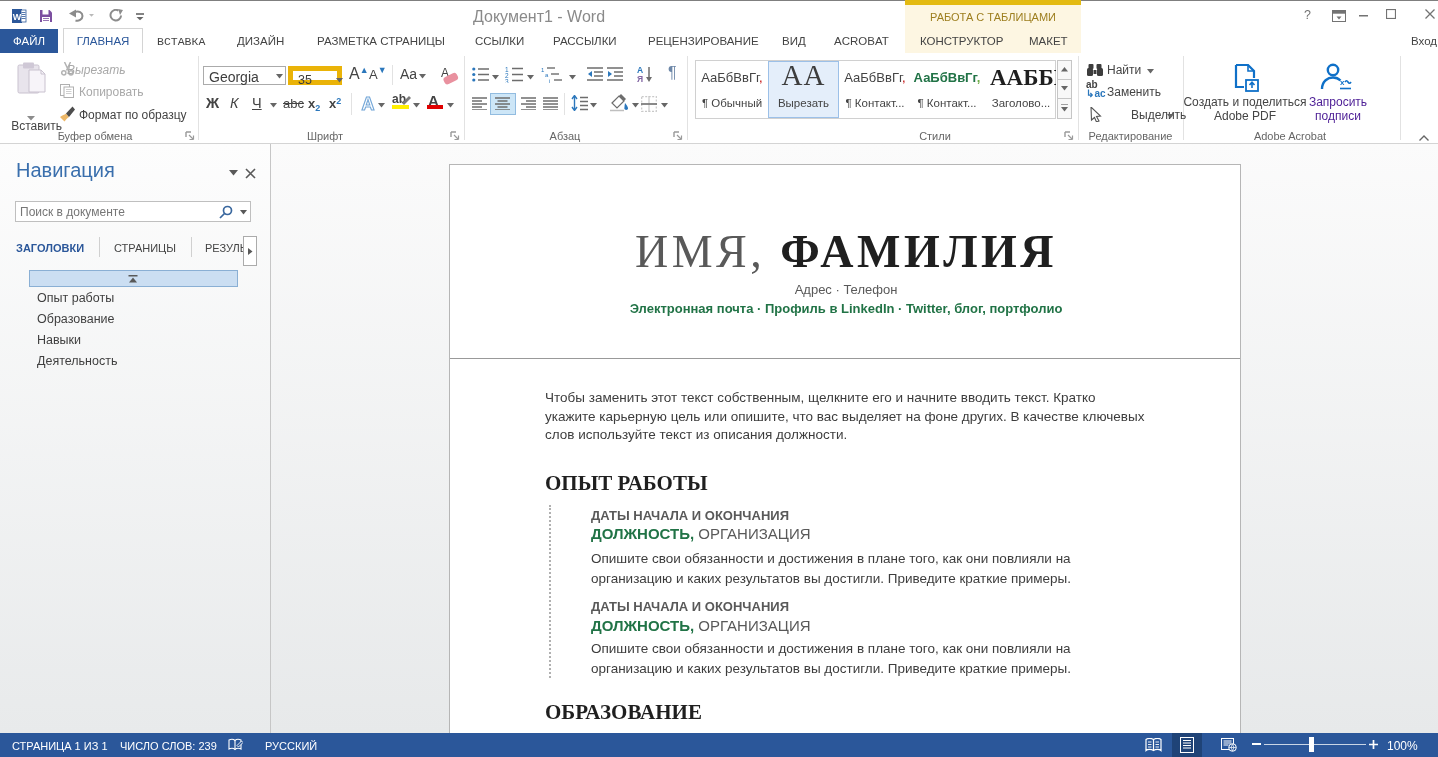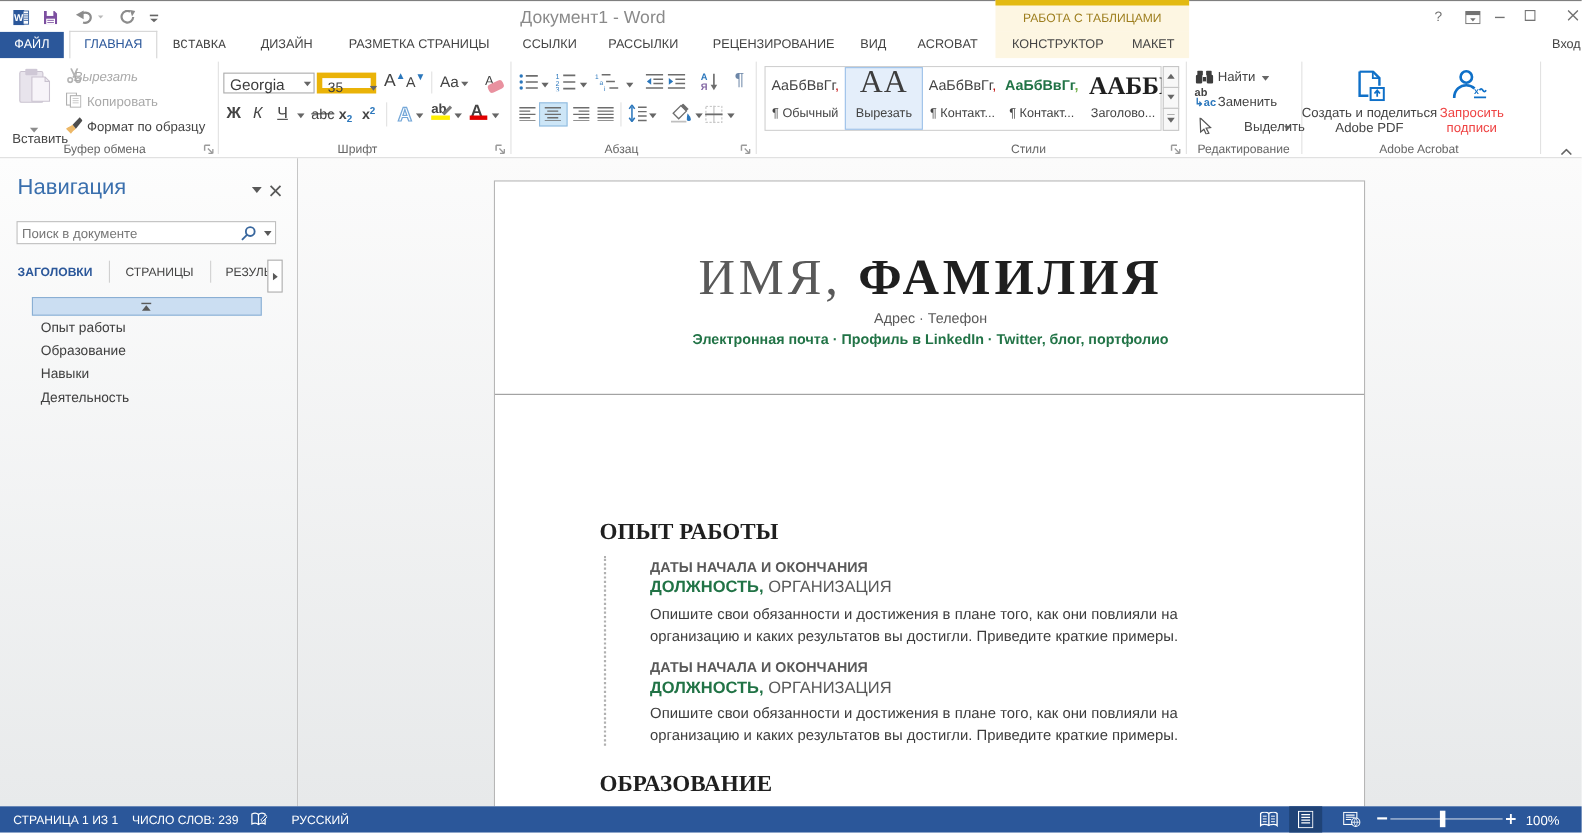--- a/index.html
+++ b/index.html
@@ -338,21 +338,21 @@
     <path d="M18 24 v-5 M15.5 21 L18 18.2 L20.5 21" fill="none" stroke="#0f70c8" stroke-width="1.6"></path>
   </svg>
   <div class="abs" style="left:1182px; top:42px; width:126px; text-align:center; font-size:12px; color:#444; line-height:14px; white-space:nowrap;">Создать и поделиться<br>Adobe PDF</div>
   <svg class="abs" style="left:1320px; top:10px;" width="32" height="30" viewBox="0 0 32 30">
     <circle cx="13" cy="7" r="5.2" fill="none" stroke="#0f70c8" stroke-width="2.4"></circle>
     <path d="M2 26 C2 18 8 14.5 13 14.5 C16 14.5 18.5 15.5 20.5 17.5" fill="none" stroke="#0f70c8" stroke-width="2.4"></path>
     <text x="20" y="22" font-size="8" font-weight="bold" fill="#0f70c8" font-family="Liberation Sans">x</text>
     <path d="M25 19 q1.5 -2.5 3 0 q1.5 2.5 3 0" fill="none" stroke="#0f70c8" stroke-width="1.6"></path>
     <path d="M20 25.5 h11" stroke="#0f70c8" stroke-width="1.6"></path>
   </svg>
-  <div class="abs" style="left:1305px; top:42px; width:66px; text-align:center; font-size:12px; color:#ef4444; line-height:14px;">Запросить<br>подписи</div>
+  <div class="abs" style="left:1305px; top:42px; width:66px; text-align:center; font-size:12px; color:#4c1d95; line-height:14px;">Запросить<br>подписи</div>
   <svg class="abs" style="left:1419px; top:82px;" width="10" height="6" viewBox="0 0 10 6">
       <path d="M0.5 5.5 L5 1 L9.5 5.5" fill="none" stroke="#666" stroke-width="1.4"></path>
     </svg>
 </div>
 
 <div class="abs" id="navpane">
   <div class="abs" style="left:16px; top:15px; font-size:20px; color:#3a6fad;">Навигация</div>
   <svg class="abs" style="left:229px; top:26px;" width="9" height="6" viewBox="0 0 9 6">
       <path d="M0 0 L4.5 5.5 L9 0 Z" fill="#595959"></path>
     </svg>
@@ -387,20 +387,21 @@
   <div class="abs" style="left:37px; top:189px; font-size:12.5px; color:#3f3f3f;">Навыки</div>
   <div class="abs" style="left:37px; top:210px; font-size:12.5px; color:#3f3f3f;">Деятельность</div>
 </div>
 
 <div class="abs" id="docarea">
   <div class="abs" id="page" style="left:178px; top:20px; width:792px; height:580px; background:#fff; border:1px solid #b6b6b6; overflow:hidden;">
     <div class="abs" style="left:0; top:193px; width:792px; height:1px; background:#999;"></div>
     <div class="abs" style="left:0; top:60px; width:792px; text-align:center; font-family:'Liberation Serif',serif; font-size:46px; letter-spacing:3.5px;"><span style="color:#595959;">ИМЯ,</span> <span style="color:#1f1f1f; font-weight:bold;">ФАМИЛИЯ</span></div>
     <div class="abs" style="left:0; top:117px; width:792px; text-align:center; font-size:13px; color:#595959;">Адрес · Телефон</div>
     <div class="abs" style="left:0; top:136px; width:792px; text-align:center; font-size:13px; font-weight:bold; color:#217346;">Электронная почта · Профиль в LinkedIn · Twitter, блог, портфолио</div>
+    <div class="abs" style="left:95px; top:224px; font-size:13.5px; color:#3d3d3d; line-height:18.5px;">Чтобы заменить этот текст собственным, щелкните его и начните вводить текст. Кратко<br>укажите карьерную цель или опишите, что вас выделяет на фоне других. В качестве ключевых<br>слов используйте текст из описания должности.</div>
     <div class="abs" style="left:95px; top:306px; font-family:'Liberation Serif',serif; font-size:21px; font-weight:bold; color:#1f1f1f;">ОПЫТ РАБОТЫ</div>
     <div class="abs" style="left:99px; top:340px; width:2px; height:173px; border-left:2px dotted #b0b0b0;"></div>
     <div class="abs" style="left:141px; top:343px; font-size:13px; font-weight:bold; color:#595959;">ДАТЫ НАЧАЛА И ОКОНЧАНИЯ</div>
     <div class="abs" style="left:141px; top:360px; font-size:15px;"><span style="color:#217346; font-weight:bold;">ДОЛЖНОСТЬ,</span> <span style="color:#595959;">ОРГАНИЗАЦИЯ</span></div>
     <div class="abs" style="left:141px; top:384px; font-size:13.5px; color:#3d3d3d; line-height:20px;">Опишите свои обязанности и достижения в плане того, как они повлияли на<br>организацию и каких результатов вы достигли. Приведите краткие примеры.</div>
     <div class="abs" style="left:141px; top:434px; font-size:13px; font-weight:bold; color:#595959;">ДАТЫ НАЧАЛА И ОКОНЧАНИЯ</div>
     <div class="abs" style="left:141px; top:452px; font-size:15px;"><span style="color:#217346; font-weight:bold;">ДОЛЖНОСТЬ,</span> <span style="color:#595959;">ОРГАНИЗАЦИЯ</span></div>
     <div class="abs" style="left:141px; top:474px; font-size:13.5px; color:#3d3d3d; line-height:20px;">Опишите свои обязанности и достижения в плане того, как они повлияли на<br>организацию и каких результатов вы достигли. Приведите краткие примеры.</div>
     <div class="abs" style="left:95px; top:535px; font-family:'Liberation Serif',serif; font-size:21px; font-weight:bold; color:#1f1f1f;">ОБРАЗОВАНИЕ</div>
   </div>

